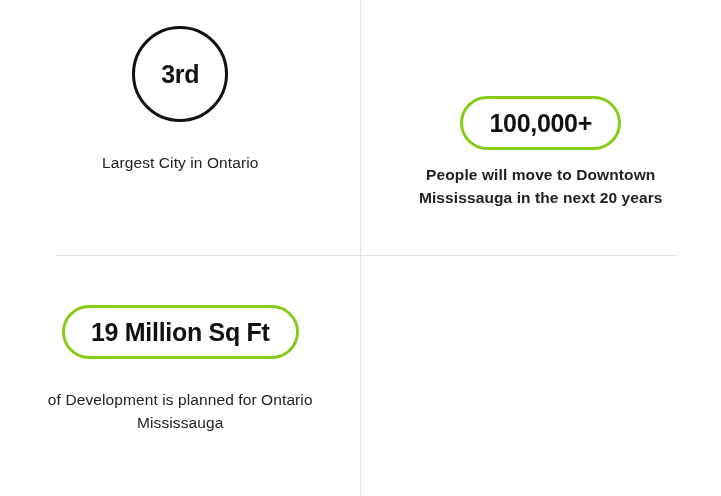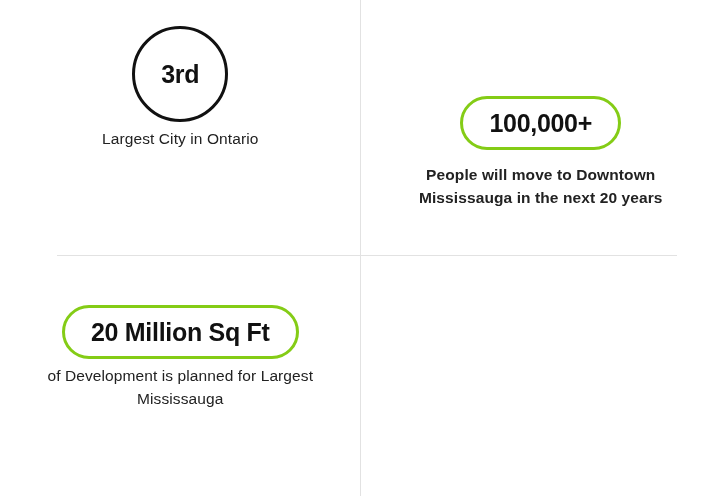--- a/index.html
+++ b/index.html
@@ -90,21 +90,21 @@
   .badge-pill .badge-text {
     font-size: 25px;
     font-weight: 700;
     letter-spacing: -0.3px;
     color: #111111;
     line-height: 1.05;
     white-space: nowrap;
   }
 
   .stat-caption {
-    margin-top: 6px;
+    margin-top: 30px;
     font-size: 15.5px;
     font-weight: 400;
     color: #222222;
     text-align: center;
     line-height: 1.45;
     max-width: 300px;
     letter-spacing: 0.1px;
   }
   .stat-caption.bold {
     font-weight: 700;
@@ -130,18 +130,18 @@
 
   <div class="stat-cell row-bottom">
     <div class="badge-pill">
       <span class="badge-text">100,000+</span>
     </div>
     <div class="stat-caption bold">People will move to Downtown Mississauga in the next 20 years</div>
   </div>
 
   <div class="stat-cell row-bottom">
     <div class="badge-pill">
-      <span class="badge-text">20 Million Sq Ft</span>
+      <span class="badge-text">19 Million Sq Ft</span>
     </div>
-    <div class="stat-caption">of Development is planned for Largest Mississauga</div>
+    <div class="stat-caption">of Development is planned for Ontario Mississauga</div>
   </div>
 
 </div>
 
 </body></html>

